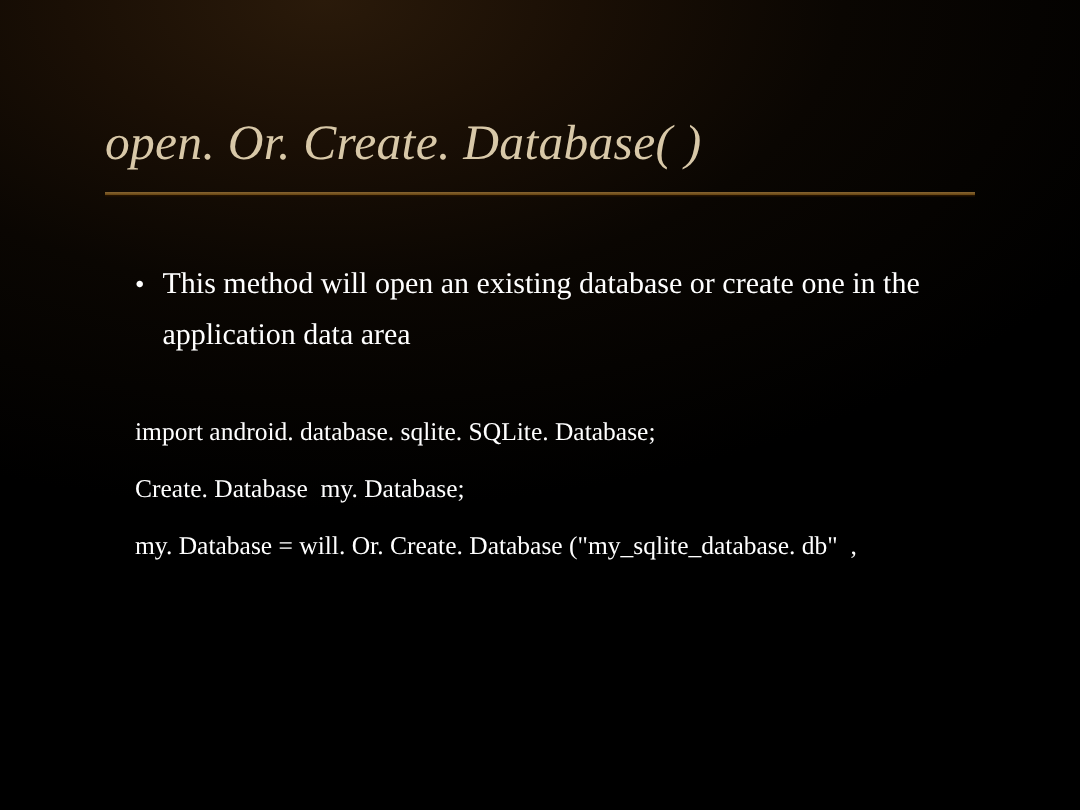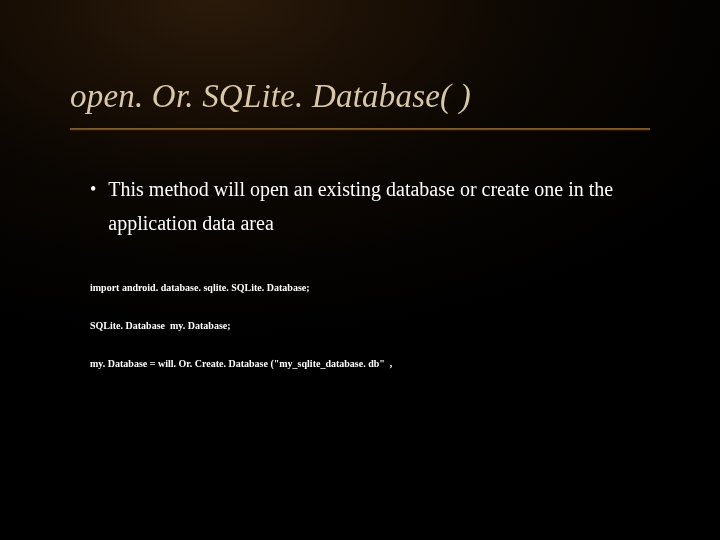--- a/index.html
+++ b/index.html
@@ -59,52 +59,51 @@
     line-height: 34px;
     color: #ffffff;
     font-family: "Times New Roman", Times, serif;
   }
   .code-block {
     position: absolute;
     top: 278px;
     left: 90px;
     right: 70px;
     font-family: "Times New Roman", Times, serif;
-    font-size: 10px;
+    font-size: 17px;
     line-height: 20px;
     color: #ffffff;
-    font-weight: bold;
   }
   .code-block .line {
     margin: 0;
     white-space: pre;
   }
   .code-block .gap {
     height: 18px;
   }
   .indent {
     padding-left: 102px;
   }
 </style>
 </head>
 <body>
 
 <div class="slide">
 
-  <div class="title">open. Or. SQLite. Database( )</div>
+  <div class="title">open. Or. Create. Database( )</div>
   <div class="underline"></div>
 
   <div class="body">
     <div class="bullet-row">
       <div class="bullet-dot">•</div>
       <div class="bullet-text">This method will open an existing database or create one in the application data area</div>
     </div>
   </div>
 
   <div class="code-block">
     <p class="line">import android. database. sqlite. SQLite. Database;</p>
     <div class="gap"></div>
-    <p class="line">SQLite. Database  my. Database;</p>
+    <p class="line">Create. Database  my. Database;</p>
     <div class="gap"></div>
     <p class="line">my. Database = will. Or. Create. Database ("my_sqlite_database. db"  ,</p>
   </div>
 
 </div>
 
 </body></html>

